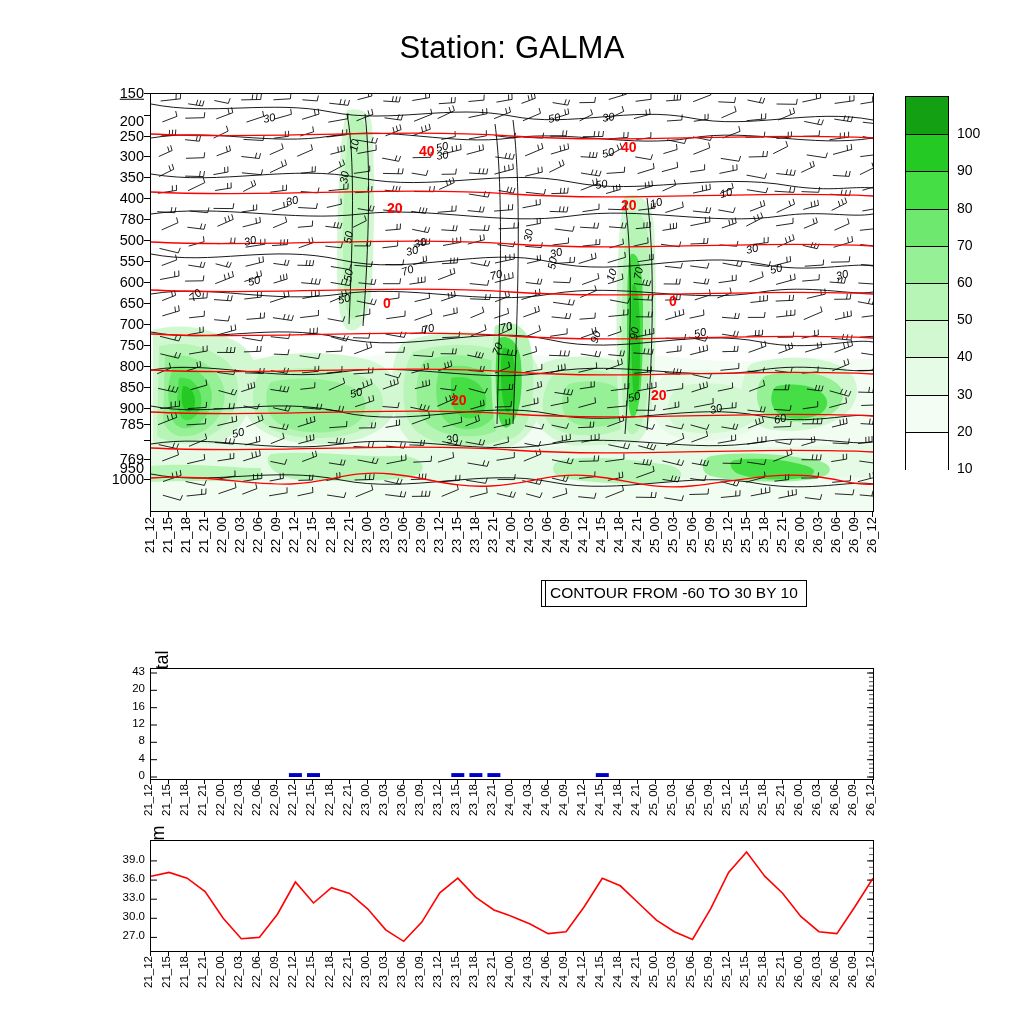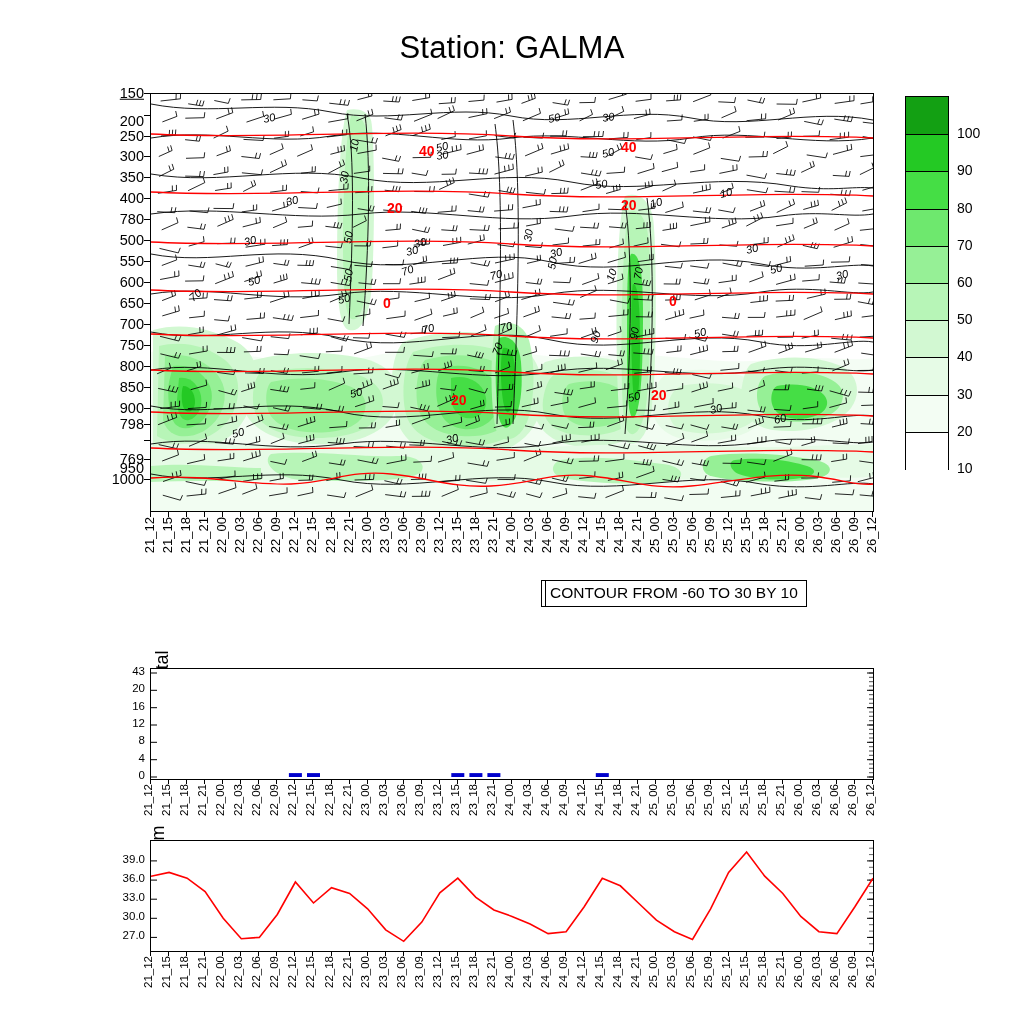--- a/index.html
+++ b/index.html
@@ -1943,21 +1943,21 @@
         <div class="ytick" style="top: 231px;">700</div>
         <div class="ytickmark" style="top: 231px;"></div>
         <div class="ytick" style="top: 252px;">750</div>
         <div class="ytickmark" style="top: 252px;"></div>
         <div class="ytick" style="top: 273px;">800</div>
         <div class="ytickmark" style="top: 273px;"></div>
         <div class="ytick" style="top: 294px;">850</div>
         <div class="ytickmark" style="top: 294px;"></div>
         <div class="ytick" style="top: 315px;">900</div>
         <div class="ytickmark" style="top: 315px;"></div>
-        <div class="ytick" style="top: 331px;">798</div>
+        <div class="ytick" style="top: 331px;">785</div>
         <div class="ytickmark" style="top: 331px;"></div>
         <div class="ytick" style="top: 347px; margin-top: 28px;">950</div>
         <div class="ytickmark" style="top: 347px;"></div>
         <div class="ytick" style="top: 366px;">769</div>
         <div class="ytickmark" style="top: 366px;"></div>
         <div class="ytick" style="top: 386px;">1000</div>
         <div class="ytickmark" style="top: 386px;"></div>
       </div>
 
     <div id="main-xticks">

